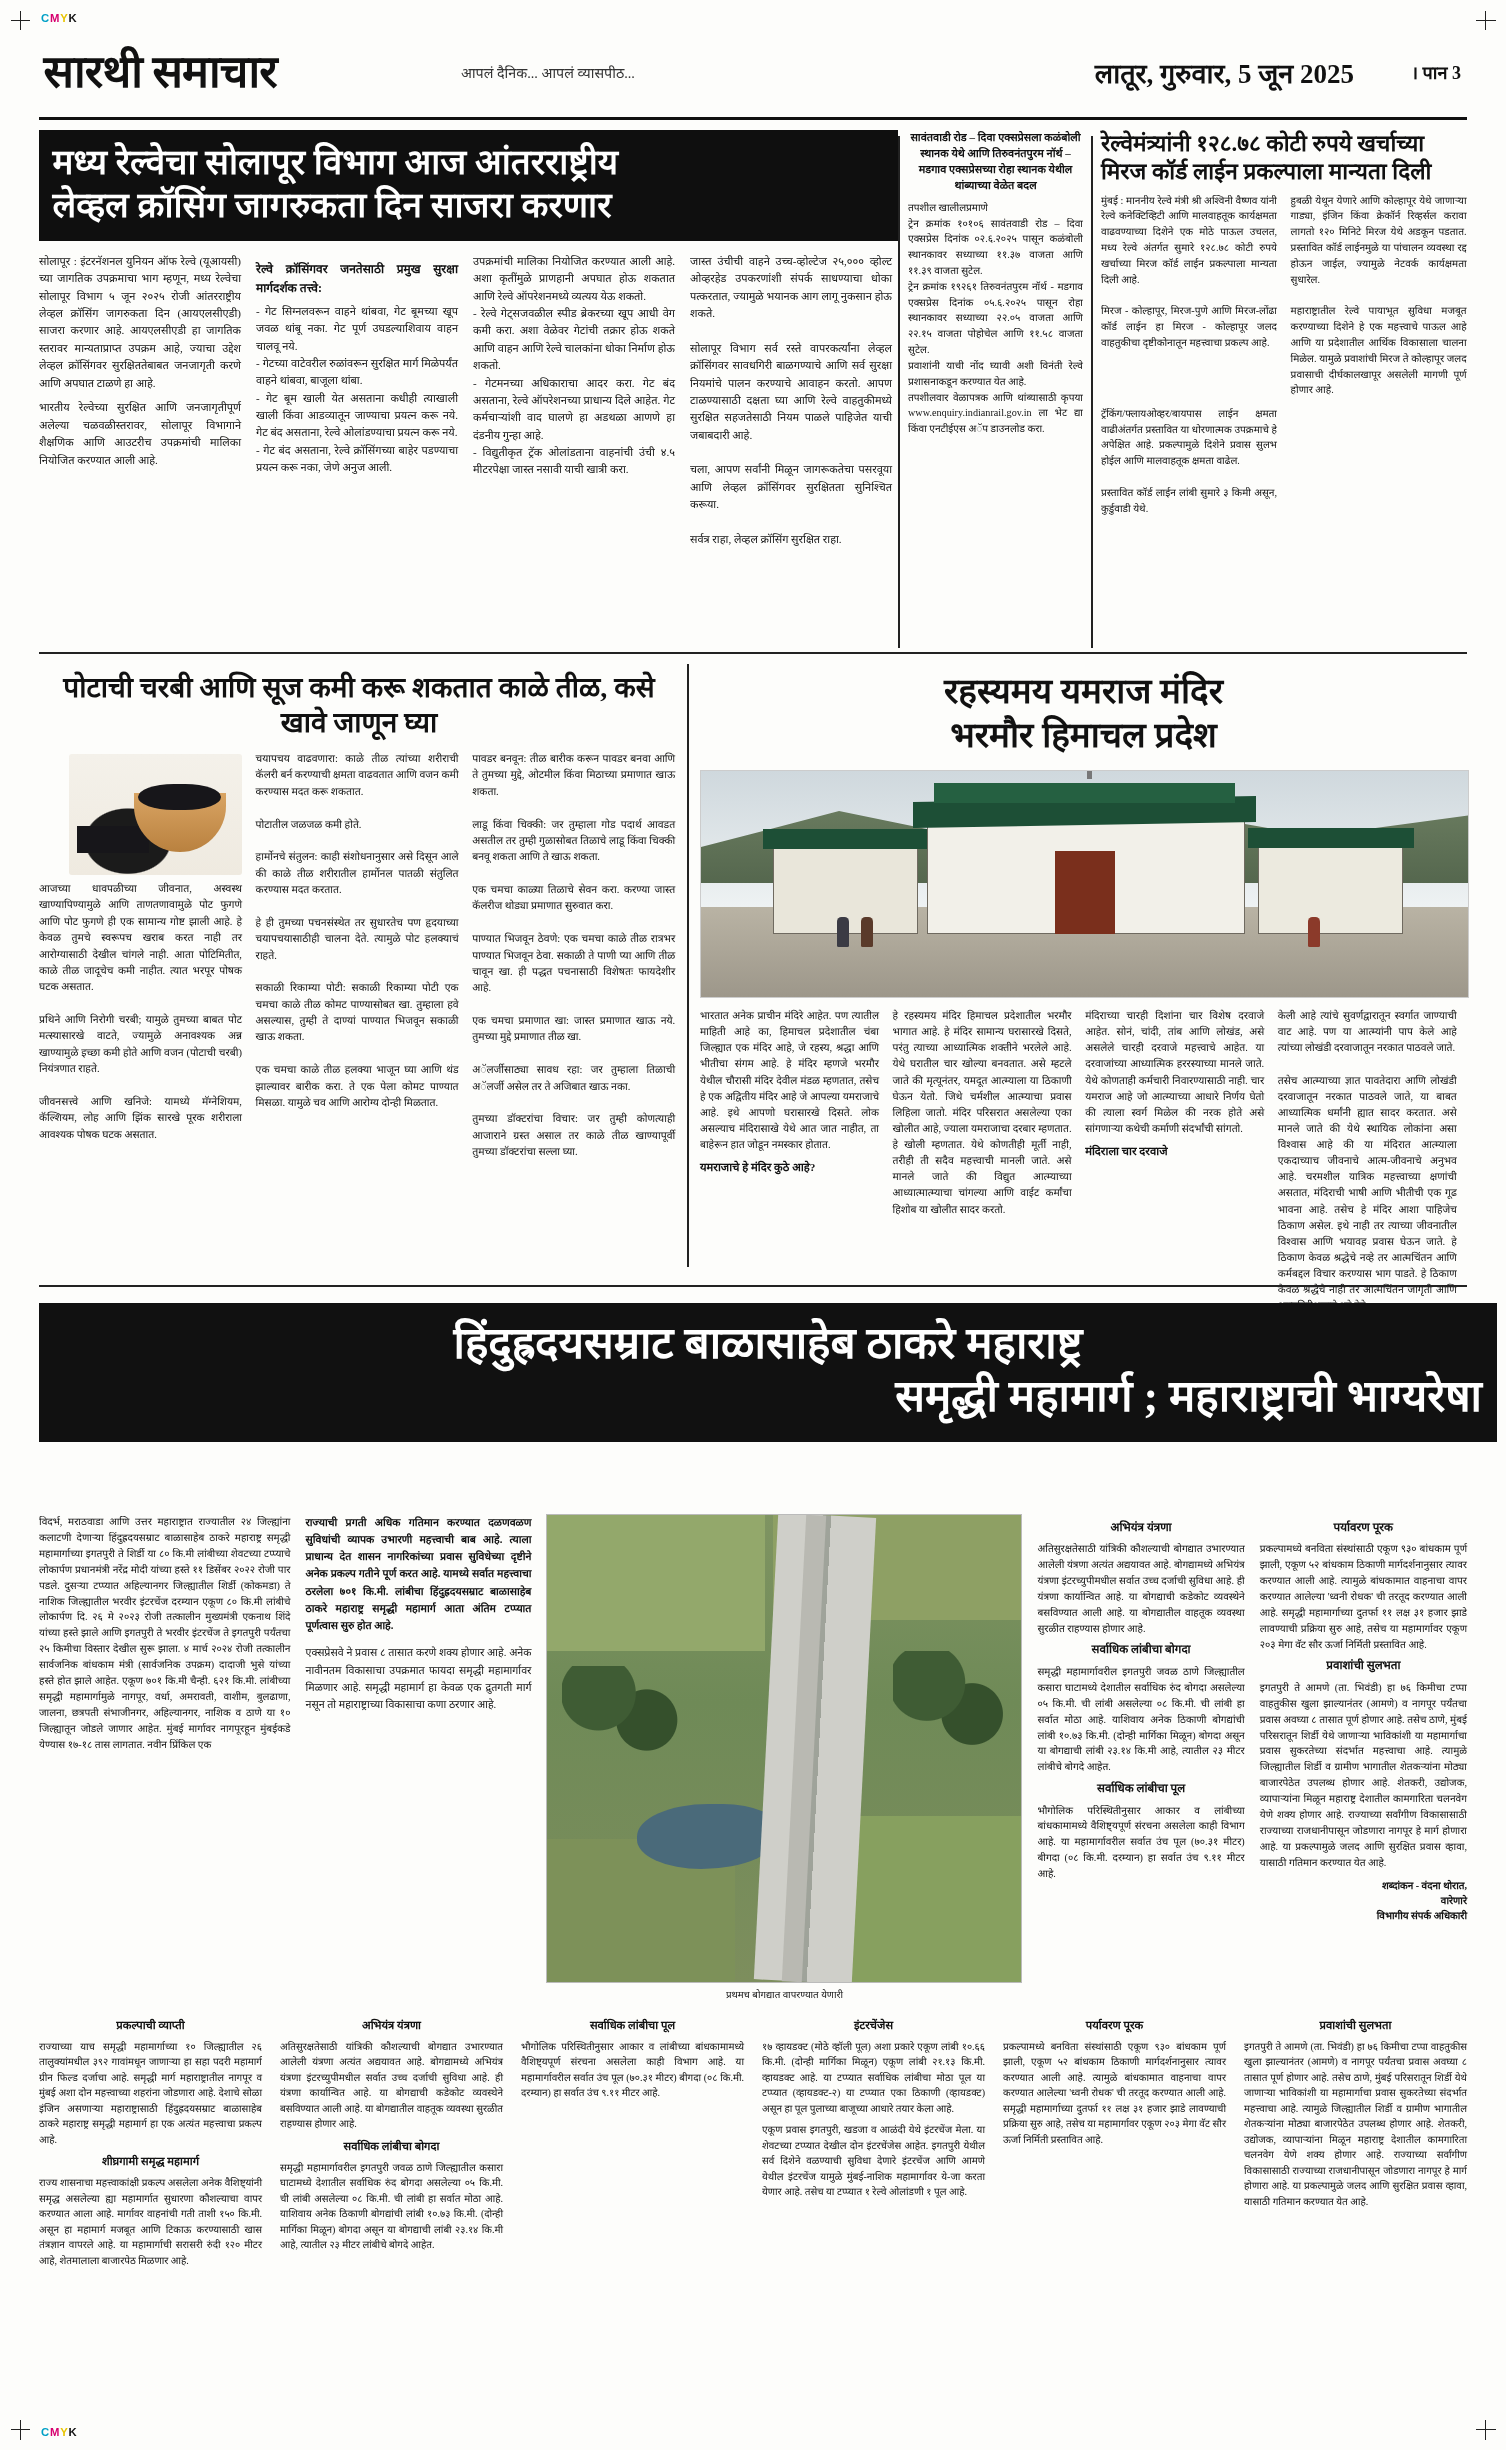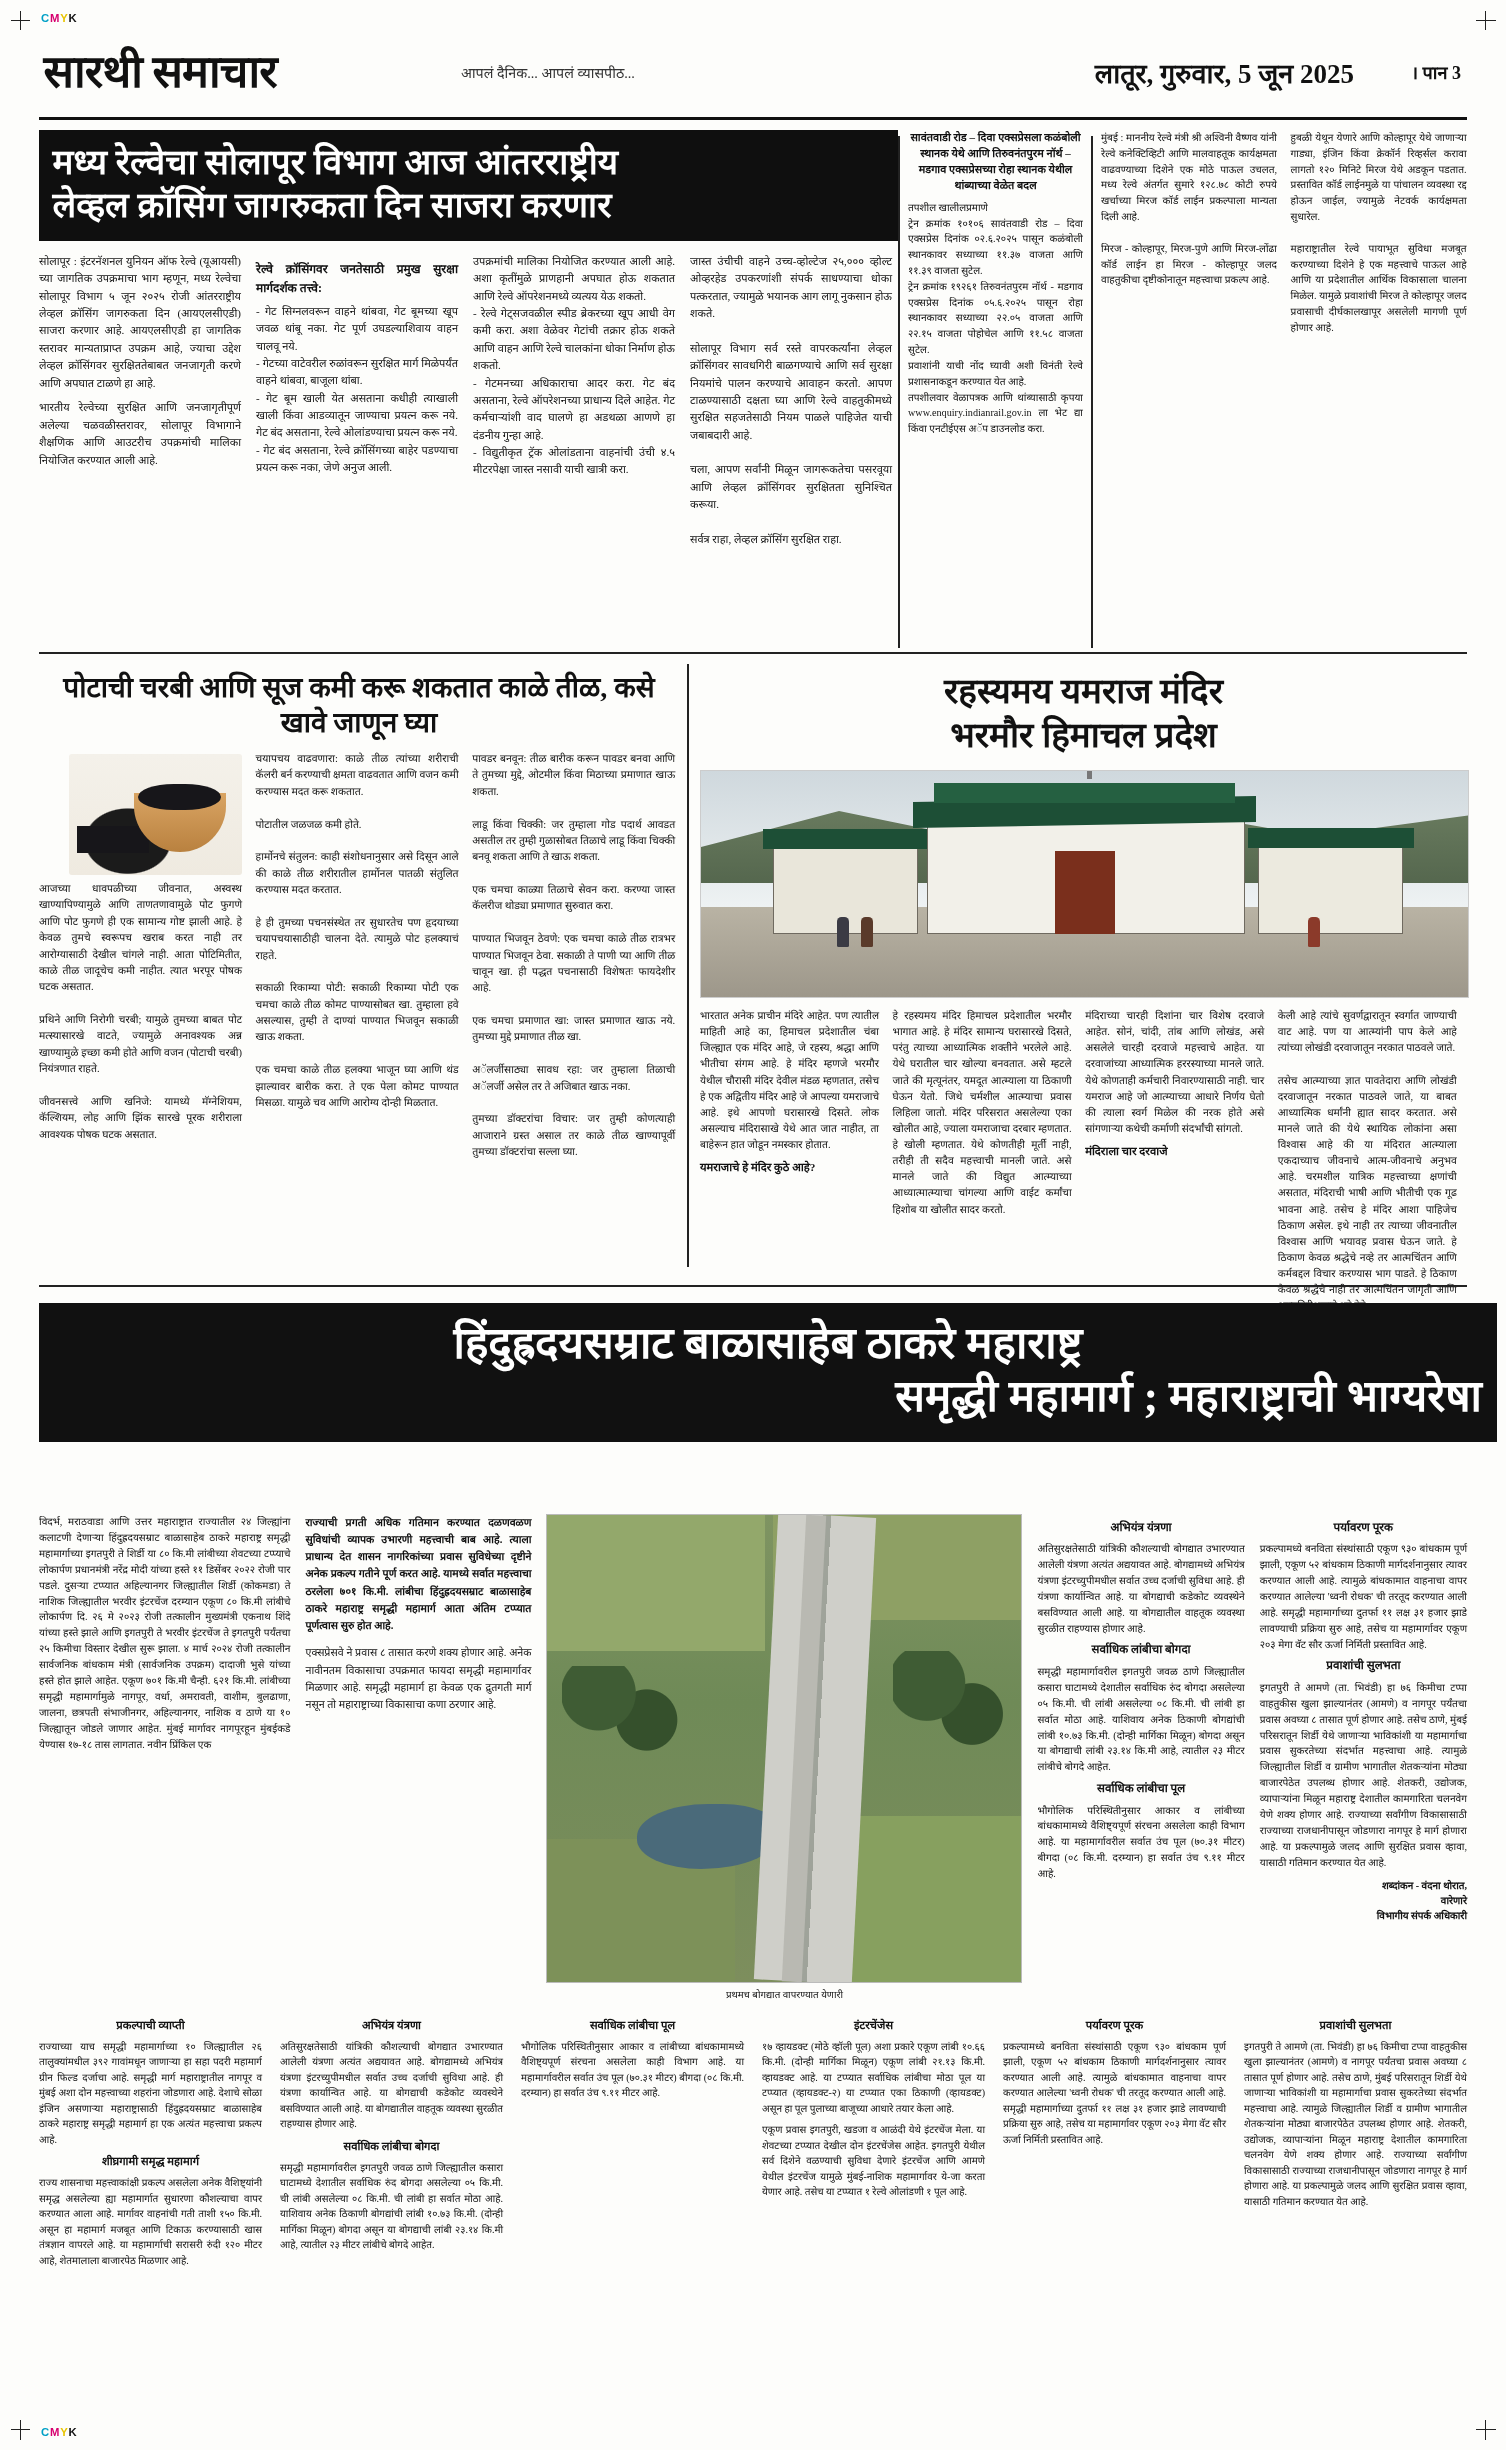--- a/index.html
+++ b/index.html
@@ -166,28 +166,32 @@
   <div class="tr1">
     <div class="h">सावंतवाडी रोड – दिवा एक्सप्रेसला कळंबोली स्थानक येथे आणि तिरुवनंतपुरम नॉर्थ –मडगाव एक्सप्रेसच्या रोहा स्थानक येथील थांब्याच्या वेळेत बदल</div>
     <div style="white-space:pre-line;">तपशील खालीलप्रमाणे
 ट्रेन क्रमांक १०१०६ सावंतवाडी रोड – दिवा एक्सप्रेस दिनांक ०२.६.२०२५ पासून कळंबोली स्थानकावर सध्याच्या ११.३७ वाजता आणि ११.३९ वाजता सुटेल.
 ट्रेन क्रमांक १९२६१ तिरुवनंतपुरम नॉर्थ - मडगाव एक्सप्रेस दिनांक ०५.६.२०२५ पासून रोहा स्थानकावर सध्याच्या २२.०५ वाजता आणि २२.१५ वाजता पोहोचेल आणि ११.५८ वाजता सुटेल.
 प्रवाशांनी याची नोंद घ्यावी अशी विनंती रेल्वे प्रशासनाकडून करण्यात येत आहे.
 तपशीलवार वेळापत्रक आणि थांब्यासाठी कृपया www.enquiry.indianrail.gov.in ला भेट द्या किंवा एनटीईएस अॅप डाउनलोड करा.</div>
   </div>
 
   <div class="tr2">
+    <div class="h">रेल्वेमंत्र्यांनी १२८.७८ कोटी रुपये खर्चाच्या मिरज कॉर्ड लाईन प्रकल्पाला मान्यता दिली</div>
     <div class="cols">
       <div class="col" style="white-space:pre-line;">मुंबई : माननीय रेल्वे मंत्री श्री अश्विनी वैष्णव यांनी रेल्वे कनेक्टिव्हिटी आणि मालवाहतूक कार्यक्षमता वाढवण्याच्या दिशेने एक मोठे पाऊल उचलत, मध्य रेल्वे अंतर्गत सुमारे १२८.७८ कोटी रुपये खर्चाच्या मिरज कॉर्ड लाईन प्रकल्पाला मान्यता दिली आहे.
 
 मिरज - कोल्हापूर, मिरज-पुणे आणि मिरज-लोंढा कॉर्ड लाईन हा मिरज - कोल्हापूर जलद वाहतुकीचा दृष्टीकोनातून महत्त्वाचा प्रकल्प आहे.</div>
       <div class="col" style="white-space:pre-line;">हुबळी येथून येणारे आणि कोल्हापूर येथे जाणाऱ्या गाड्या, इंजिन किंवा क्रेकॉर्न रिव्हर्सल करावा लागतो १२० मिनिटे मिरज येथे अडकून पडतात. प्रस्तावित कॉर्ड लाईनमुळे या पांचालन व्यवस्था रद्द होऊन जाईल, ज्यामुळे नेटवर्क कार्यक्षमता सुधारेल.
 
 महाराष्ट्रातील रेल्वे पायाभूत सुविधा मजबूत करण्याच्या दिशेने हे एक महत्त्वाचे पाऊल आहे आणि या प्रदेशातील आर्थिक विकासाला चालना मिळेल. यामुळे प्रवाशांची मिरज ते कोल्हापूर जलद प्रवासाची दीर्घकालखापूर असलेली मागणी पूर्ण होणार आहे.</div>
     </div>
+    <div style="margin-top:7.5px;width:176px;font-size:10.2px;line-height:1.55;text-align:justify;white-space:pre-line;">ट्रॅकिंग/फ्लायओव्हर/बायपास लाईन क्षमता वाढीअंतर्गत प्रस्तावित या धोरणात्मक उपक्रमाचे हे अपेक्षित आहे. प्रकल्पामुळे दिशेने प्रवास सुलभ होईल आणि मालवाहतूक क्षमता वाढेल.
+
+प्रस्तावित कॉर्ड लाईन लांबी सुमारे ३ किमी असून, कुर्डुवाडी येथे.</div>
   </div>
 
   <div class="hrule" style="left:39px;top:652px;width:1428px;"></div>
 
   <div class="s2-left">
     <div class="h">पोटाची चरबी आणि सूज कमी करू शकतात काळे तीळ, कसे खावे जाणून घ्या</div>
     <div class="body">
       <div class="col">
         <div class="bowl seed-img">
           <div class="spill"></div>

